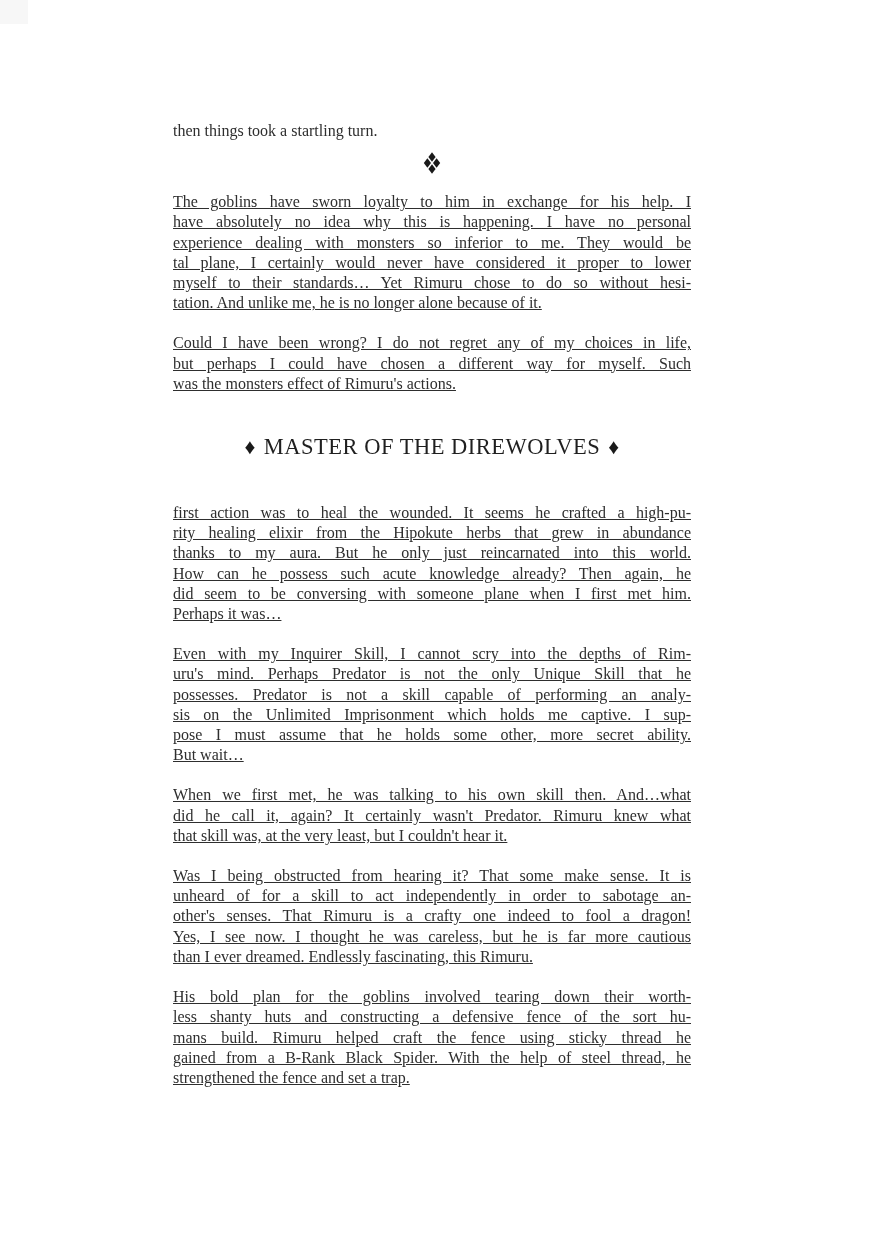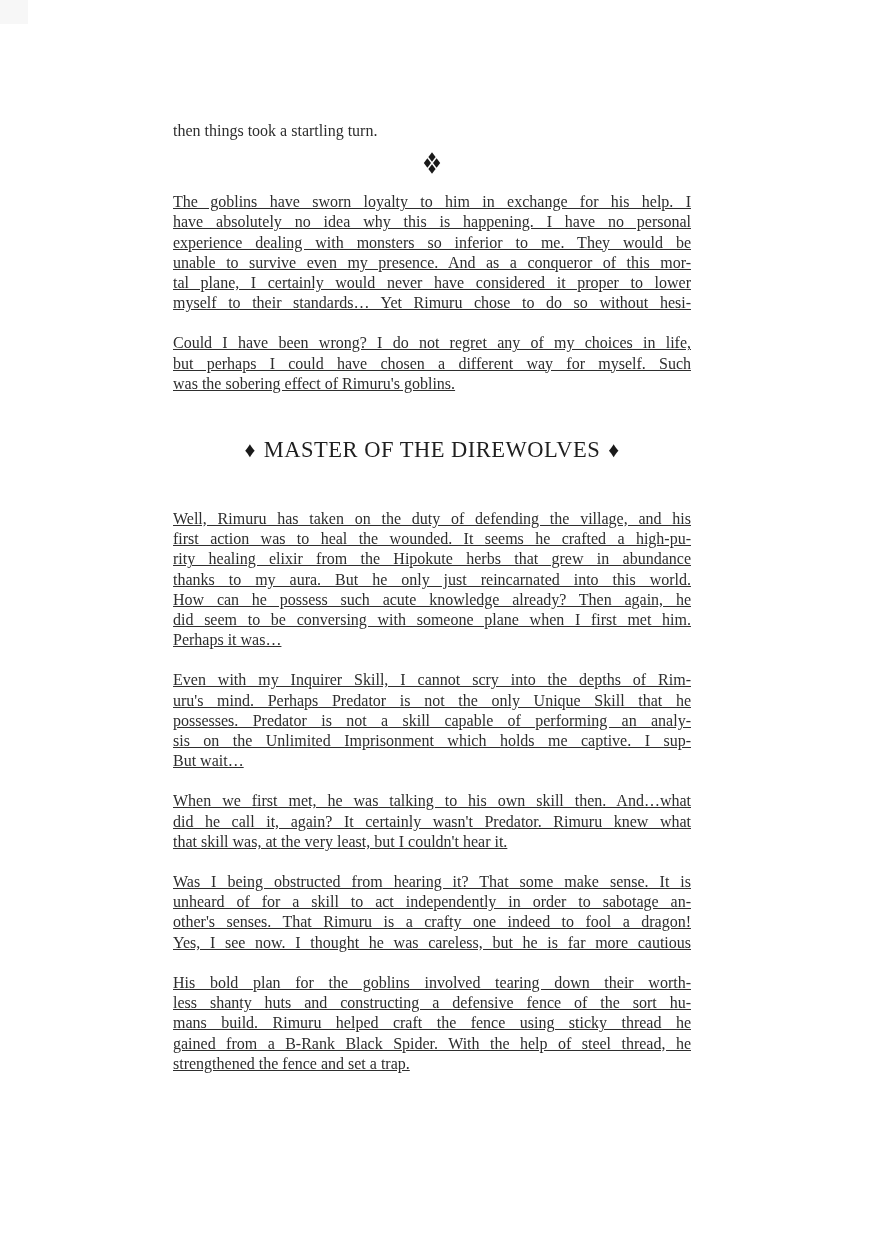--- a/index.html
+++ b/index.html
@@ -51,21 +51,21 @@
     text-align: justify;
     text-align-last: justify;
   }
   .line.last {
     text-align-last: left;
   }
   .heading {
     margin: 36px 0 39px 0;
     text-align: center;
     font-size: 22.5px;
-    line-height: 40px;
+    line-height: 34px;
     font-weight: normal;
     letter-spacing: 0.5px;
     color: #1f1f1f;
     white-space: nowrap;
   }
   .orn {
     font-size: 0.95em;
     color: #1a1a1a;
   }
   .orn.left  { margin-right: 8px; }
@@ -92,62 +92,63 @@
           <path d="M4.4 6.2 L8 11 L4.4 15.8 L0.8 11 Z"></path>
         </g>
       </svg>
     </div>
 
     <div>
         <div class="para">
           <div class="line">The goblins have sworn loyalty to him in exchange for his help. I</div>
           <div class="line">have absolutely no idea why this is happening. I have no personal</div>
           <div class="line">experience dealing with monsters so inferior to me. They would be</div>
-          <div class="line">unable to survive even my presence. And as a conqueror of this mor-</div>
           <div class="line">tal plane, I certainly would never have considered it proper to lower</div>
           <div class="line">myself to their standards… Yet Rimuru chose to do so without hesi-</div>
+          <div class="line last">tation. And unlike me, he is no longer alone because of it.</div>
         </div>
         <div class="para">
           <div class="line">Could I have been wrong? I do not regret any of my choices in life,</div>
           <div class="line">but perhaps I could have chosen a different way for myself. Such</div>
-          <div class="line last">was the sobering effect of Rimuru's goblins.</div>
+          <div class="line last">was the monsters effect of Rimuru's actions.</div>
         </div>
       </div>
 
     <h2 class="heading">
       <span class="orn left">♦</span><span>MASTER OF THE DIREWOLVES</span><span class="orn right">♦</span>
     </h2>
 
     <div>
         <div class="para">
-          <div class="line">Well, Rimuru has taken on the duty of defending the village, and his</div>
           <div class="line">first action was to heal the wounded. It seems he crafted a high-pu-</div>
           <div class="line">rity healing elixir from the Hipokute herbs that grew in abundance</div>
           <div class="line">thanks to my aura. But he only just reincarnated into this world.</div>
           <div class="line">How can he possess such acute knowledge already? Then again, he</div>
           <div class="line">did seem to be conversing with someone plane when I first met him.</div>
           <div class="line last">Perhaps it was…</div>
         </div>
         <div class="para">
           <div class="line">Even with my Inquirer Skill, I cannot scry into the depths of Rim-</div>
           <div class="line">uru's mind. Perhaps Predator is not the only Unique Skill that he</div>
           <div class="line">possesses. Predator is not a skill capable of performing an analy-</div>
           <div class="line">sis on the Unlimited Imprisonment which holds me captive. I sup-</div>
+          <div class="line">pose I must assume that he holds some other, more secret ability.</div>
           <div class="line last">But wait…</div>
         </div>
         <div class="para">
           <div class="line">When we first met, he was talking to his own skill then. And…what</div>
           <div class="line">did he call it, again? It certainly wasn't Predator. Rimuru knew what</div>
           <div class="line last">that skill was, at the very least, but I couldn't hear it.</div>
         </div>
         <div class="para">
           <div class="line">Was I being obstructed from hearing it? That some make sense. It is</div>
           <div class="line">unheard of for a skill to act independently in order to sabotage an-</div>
           <div class="line">other's senses. That Rimuru is a crafty one indeed to fool a dragon!</div>
           <div class="line">Yes, I see now. I thought he was careless, but he is far more cautious</div>
+          <div class="line last">than I ever dreamed. Endlessly fascinating, this Rimuru.</div>
         </div>
         <div class="para">
           <div class="line">His bold plan for the goblins involved tearing down their worth-</div>
           <div class="line">less shanty huts and constructing a defensive fence of the sort hu-</div>
           <div class="line">mans build. Rimuru helped craft the fence using sticky thread he</div>
           <div class="line">gained from a B-Rank Black Spider. With the help of steel thread, he</div>
           <div class="line last">strengthened the fence and set a trap.</div>
         </div>
       </div>
 

